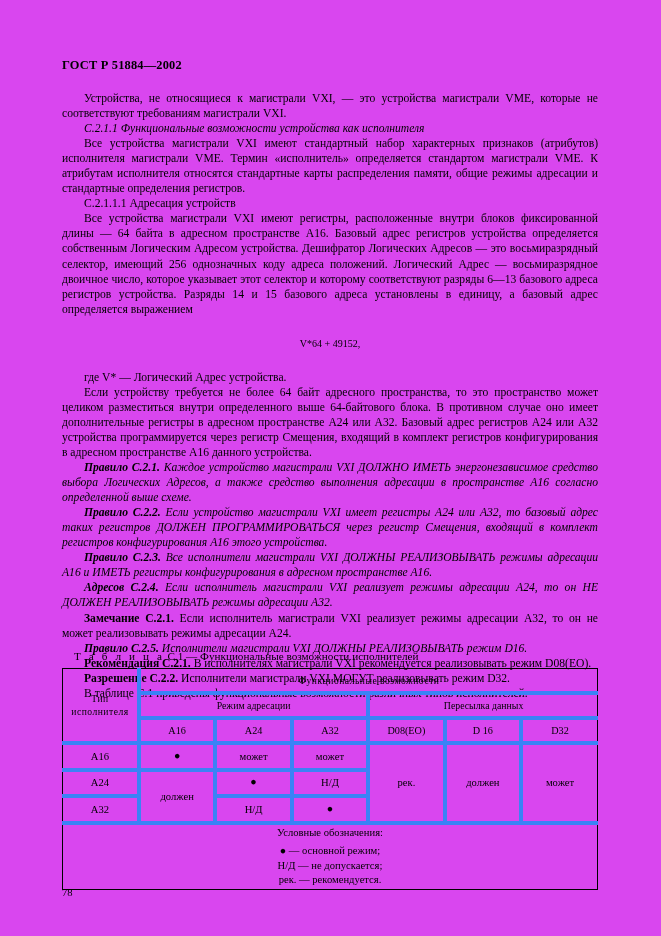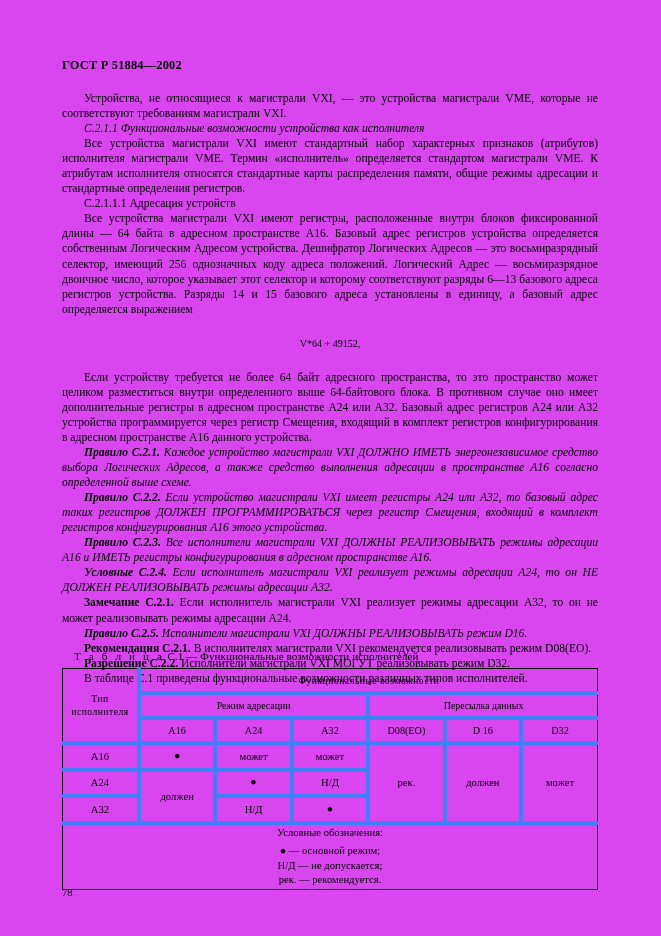--- a/index.html
+++ b/index.html
@@ -123,31 +123,32 @@
   <div class="body-block">
 
     <p class="para">Устройства, не относящиеся к магистрали VXI, — это устройства магистрали VME, которые не соответствуют требованиям магистрали VXI.</p>
     <p class="para it">С.2.1.1 Функциональные возможности устройства как исполнителя</p>
     <p class="para">Все устройства магистрали VXI имеют стандартный набор характерных признаков (атрибутов) исполнителя магистрали VME. Термин «исполнитель» определяется стандартом магистрали VME. К атрибутам исполнителя относятся стандартные карты распределения памяти, общие режимы адресации и стандартные определения регистров.</p>
     <p class="para">С.2.1.1.1 Адресация устройств</p>
     <p class="para">Все устройства магистрали VXI имеют регистры, расположенные внутри блоков фиксированной длины — 64 байта в адресном пространстве А16. Базовый адрес регистров устройства определяется собственным Логическим Адресом устройства. Дешифратор Логических Адресов — это восьмиразрядный селектор, имеющий 256 однозначных коду адреса положений. Логический Адрес — восьмиразрядное двоичное число, которое указывает этот селектор и которому соответствуют разряды 6—13 базового адреса регистров устройства. Разряды 14 и 15 базового адреса установлены в единицу, а базовый адрес определяется выражением</p>
 
     <p class="formula">V*64 + 49152,</p>
 
+    <p class="where">где V* — Логический Адрес устройства.</p>
 
     <p class="para">Если устройству требуется не более 64 байт адресного пространства, то это пространство может целиком разместиться внутри определенного выше 64-байтового блока. В противном случае оно имеет дополнительные регистры в адресном пространстве А24 или А32. Базовый адрес регистров А24 или А32 устройства программируется через регистр Смещения, входящий в комплект регистров конфигурирования в адресном пространстве А16 данного устройства.</p>
 
     <p class="para"><span class="bdit">Правило С.2.1.</span><span class="it"> Каждое устройство магистрали VXI ДОЛЖНО ИМЕТЬ энергонезависимое средство выбора Логических Адресов, а также средство выполнения адресации в пространстве А16 согласно определенной выше схеме.</span></p>
 
     <p class="para"><span class="bdit">Правило С.2.2.</span><span class="it"> Если устройство магистрали VXI имеет регистры А24 или А32, то базовый адрес таких регистров ДОЛЖЕН ПРОГРАММИРОВАТЬСЯ через регистр Смещения, входящий в комплект регистров конфигурирования А16 этого устройства.</span></p>
 
     <p class="para"><span class="bdit">Правило С.2.3.</span><span class="it"> Все исполнители магистрали VXI ДОЛЖНЫ РЕАЛИЗОВЫВАТЬ режимы адресации А16 и ИМЕТЬ регистры конфигурирования в адресном пространстве А16.</span></p>
 
 
-    <p class="para"><span class="bdit">Условные С.2.4.</span><span class="it"> Если исполнитель магистрали VXI реализует режимы адресации А24, то он НЕ ДОЛЖЕН РЕАЛИЗОВЫВАТЬ режимы адресации А32.</span></p>
+    <p class="para"><span class="bdit">Адресов С.2.4.</span><span class="it"> Если исполнитель магистрали VXI реализует режимы адресации А24, то он НЕ ДОЛЖЕН РЕАЛИЗОВЫВАТЬ режимы адресации А32.</span></p>
 
     <p class="para"><span class="bd">Замечание С.2.1.</span><span> Если исполнитель магистрали VXI реализует режимы адресации А32, то он не может реализовывать режимы адресации А24.</span></p>
 
     <p class="para"><span class="bdit">Правило С.2.5.</span><span class="it"> Исполнители магистрали VXI ДОЛЖНЫ РЕАЛИЗОВЫВАТЬ режим D16.</span></p>
 
     <p class="para"><span class="bd">Рекомендация С.2.1.</span><span> В исполнителях магистрали VXI рекомендуется реализовывать режим D08(ЕО).</span></p>
 
     <p class="para"><span class="bd">Разрешение С.2.2.</span><span> Исполнители магистрали VXI МОГУТ реализовывать режим D32.</span></p>
 
     <p class="para">В таблице С.1 приведены функциональные возможности различных типов исполнителей.</p>

